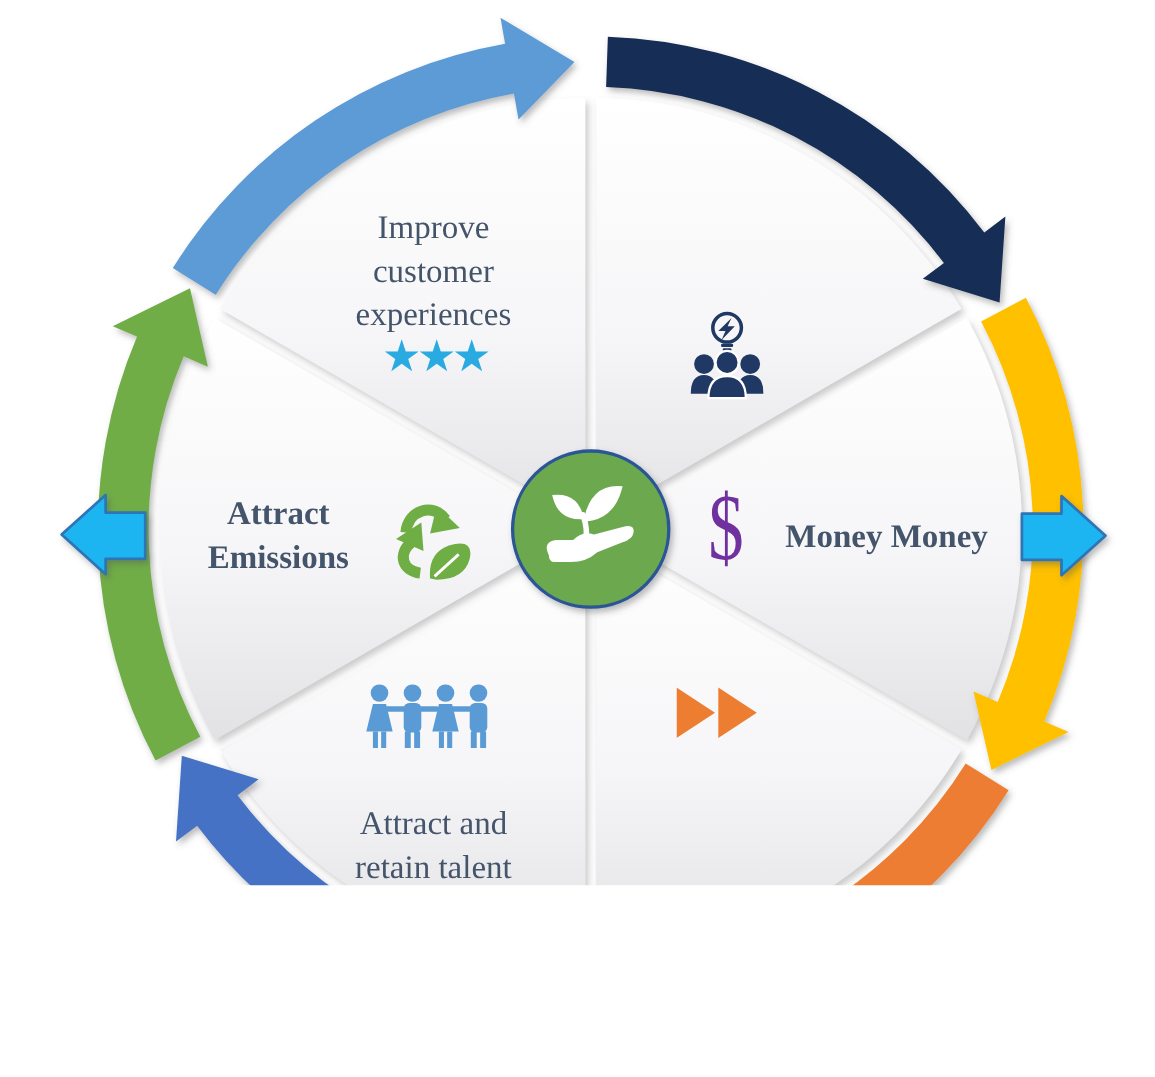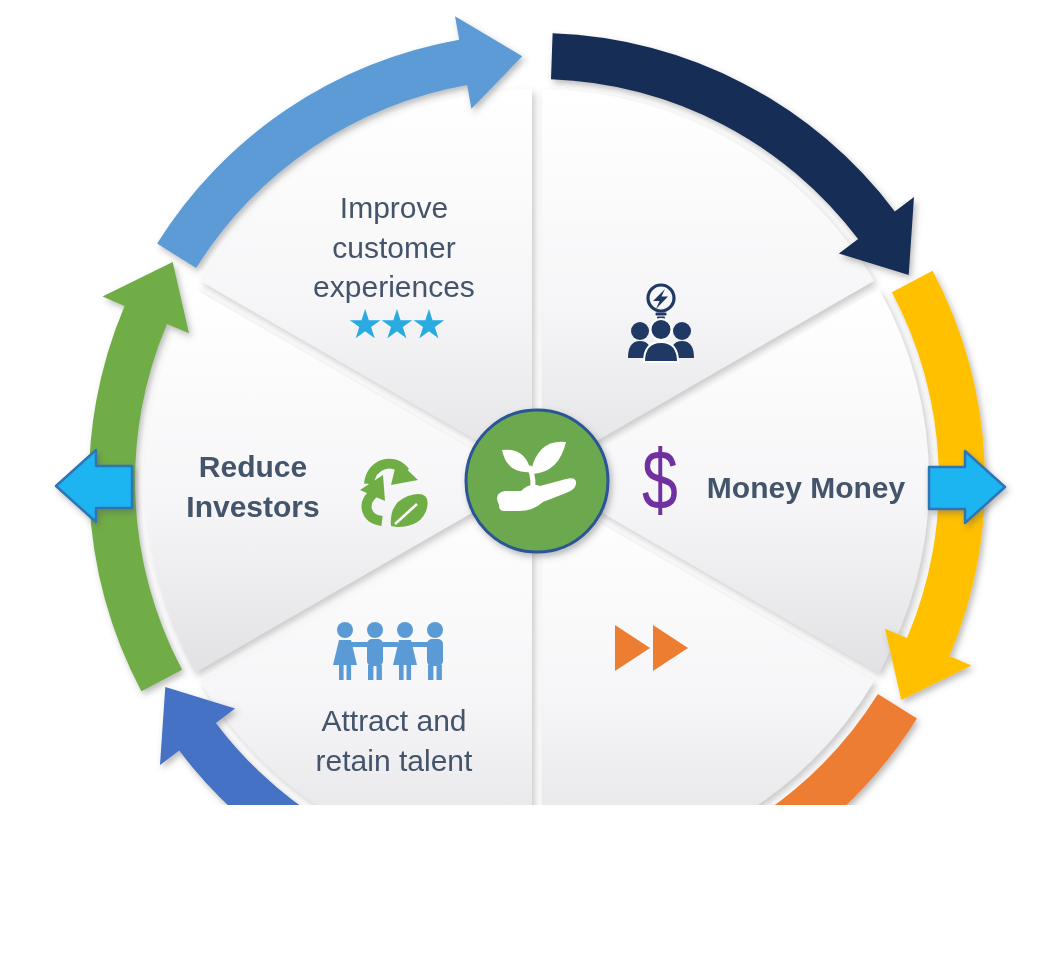--- a/index.html
+++ b/index.html
@@ -1,18 +1,18 @@
 <!DOCTYPE html>
 <html><head>
 <meta charset="utf-8">
 <style>
   html,body{margin:0;padding:0;background:#ffffff;}
   .canvas{
     position:relative;width:1050px;height:805px;background:#ffffff;overflow:hidden;
-    font-family:Liberation Sans, sans-serif;
+    font-family:Liberation Serif, serif;
   }
   .canvas svg.wheel{position:absolute;left:0;top:0;}
   .lbl{
     position:absolute;transform:translate(-50%,-50%);
     text-align:center;color:#44546A;font-size:30px;line-height:1.32;font-weight:400;
   }
   .lbl.bold{font-weight:700;}
   .stars{
     position:absolute;transform:translate(-50%,-50%);
     color:#29ABE2;font-size:40px;letter-spacing:-4px;white-space:nowrap;
@@ -76,23 +76,23 @@
   </svg>
 
   <div class="lbl" style="left:394px;top:247px;width:210px;">Improve customer experiences</div>
   <div class="stars" style="left:395px;top:324px;">★★★</div>
 
 
   <div class="lbl bold" style="left:806px;top:488px;width:220px;white-space:nowrap;">Money Money</div>
   <div class="dollar" style="left:660px;top:479px;">$</div>
 
 
-  <div class="lbl" style="left:394px;top:741px;width:205px;text-align:center;">Attract and retain talent</div>
+  <div class="lbl" style="left:394px;top:769px;width:205px;text-align:center;">Attract and retain talent</div>
 
-  <div class="lbl bold" style="left:253px;top:487px;width:175px;">Reduce Investors</div>
+  <div class="lbl bold" style="left:253px;top:487px;width:175px;">Attract Emissions</div>
 
   <svg class="icon-abs" style="left:661px;top:324px;" width="80" height="84" viewBox="0 0 80 84">
     <g fill="#1F3864">
       <circle cx="40" cy="16" r="13" fill="none" stroke="#1F3864" stroke-width="3.2"></circle>
       <polygon points="44,7 32,19 38.5,19 35,27 47,14.5 40.5,14.5"></polygon>
       <rect x="34.5" y="30.5" width="11" height="3" rx="1.2"></rect>
       <rect x="36" y="34.5" width="8" height="2.6" rx="1.2"></rect>
       <polygon points="37.5,38.5 42.5,38.5 40,41.5"></polygon>
       <circle cx="19" cy="49" r="9"></circle>
       <path d="M7,76 q0,-17 12,-17 q12,0 12,17 z"></path>

